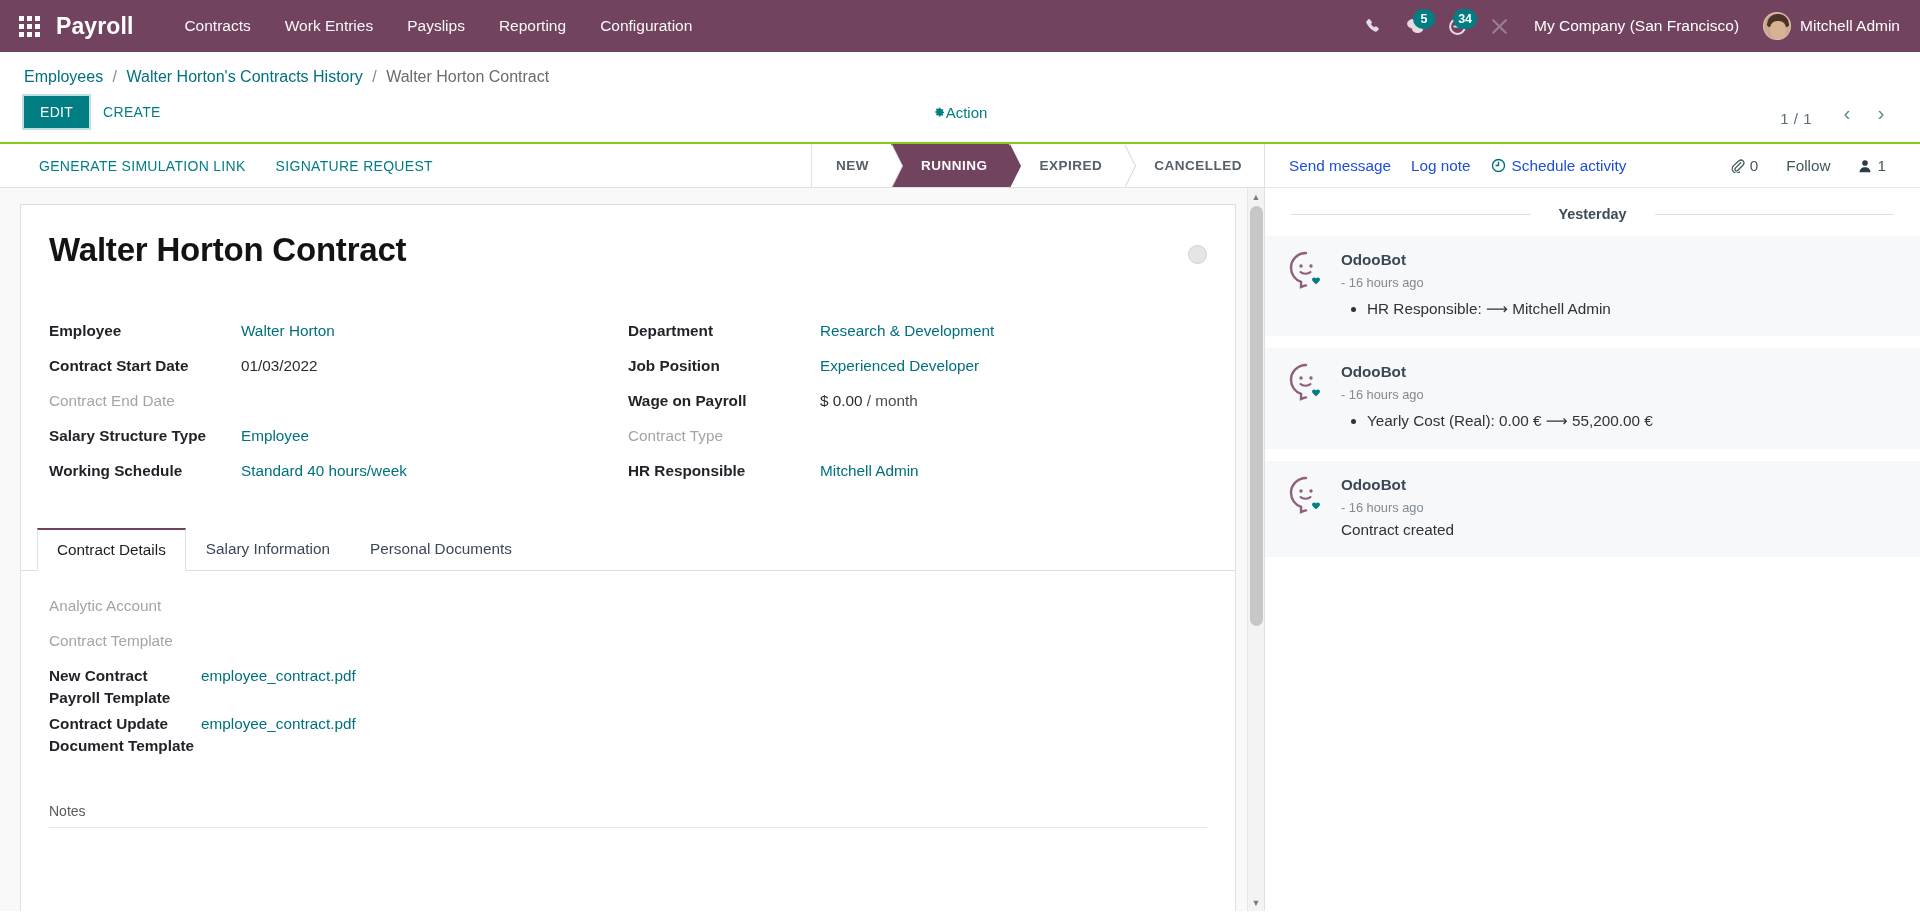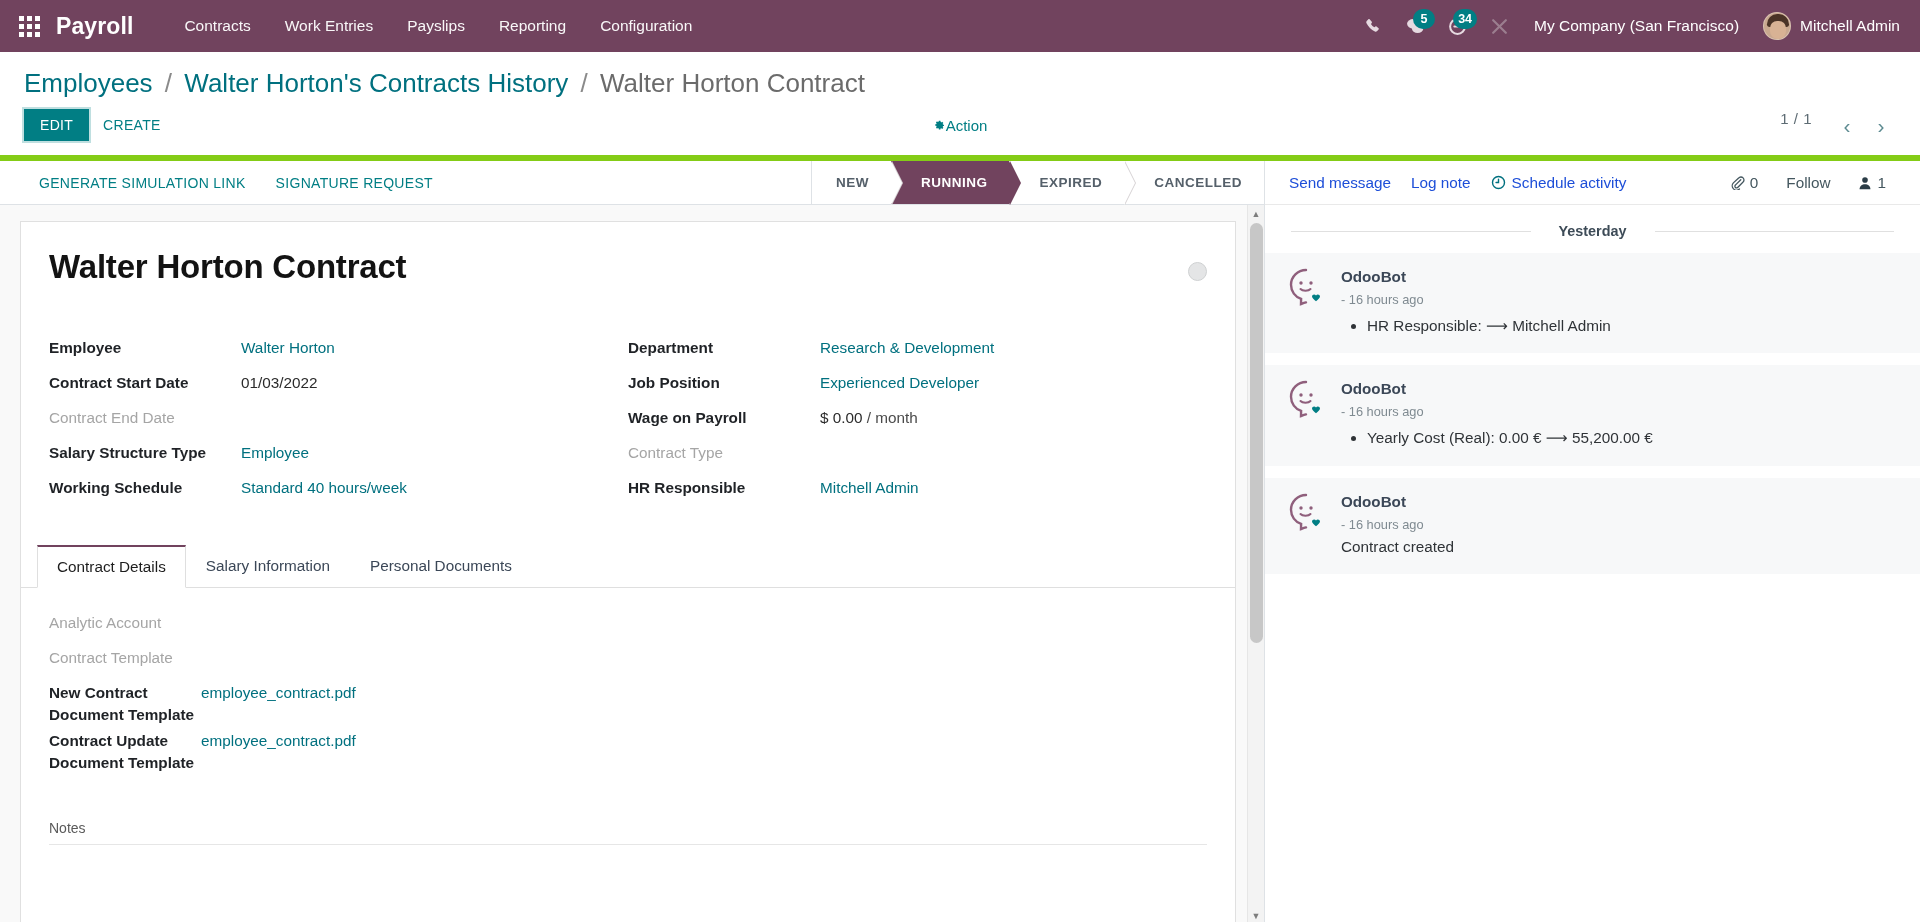--- a/index.html
+++ b/index.html
@@ -71,21 +71,21 @@
     background: #c9a88f; overflow: hidden; position: relative;
     border: 1px solid rgba(255,255,255,.3);
   }
   .avatar-nav .hair { position:absolute; left:3px; top:1px; width:22px; height:13px; background:#4a3326; border-radius:11px 11px 3px 3px; }
   .avatar-nav .face { position:absolute; left:6px; top:8px; width:16px; height:18px; background:#d8b294; border-radius:8px 8px 9px 9px; }
   .user-name { color: #fff; font-size: 15.5px; white-space: nowrap; }
 
   
   .breadcrumb-bar {
     padding: 16px 24px 6px 24px;
-    font-size: 26px;
+    font-size: 16px;
   }
   .bc-link { color: #00707f; cursor: pointer; }
   .bc-sep { color: #8a8a8a; margin: 0 5px; }
   .bc-current { color: #6b6b6b; }
 
   
   .control-panel {
     display: flex; align-items: center;
     padding: 4px 24px 14px 24px;
     position: relative; min-height: 42px;
@@ -102,31 +102,31 @@
     background: transparent; color: #017e84;
     border: none; font-size: 14px;
     padding: 7px 14px; cursor: pointer; letter-spacing: .3px;
   }
   .action-wrap {
     position: absolute; left: 50%; transform: translateX(-50%);
     display: flex; align-items: center; gap: 0;
     color: #017e84; font-size: 15px; cursor: pointer;
   }
   .pager {
-    margin-left: auto; display: flex; align-items: flex-start; gap: 4px;
+    margin-left: auto; display: flex; align-items: flex-end; gap: 4px;
     color: #5e6c74; font-size: 15px;
   }
   .pager-value { padding-right: 16px; letter-spacing: .5px; }
   .pager-btn {
     width: 30px; height: 30px; display:flex; align-items:center; justify-content:center;
     color: #5b8a90; cursor: pointer; font-size: 21px; line-height: 1;
   }
 
   
-  .main { display: flex; height: 769px; border-top: 6px solid #84cc16; }
+  .main { display: flex; height: 769px; border-top: 2px solid #84cc16; }
   .form-pane {
     width: 1265px; position: relative;
     border-right: 1px solid #dee2e6;
     background: #ffffff;
     display: flex; flex-direction: column;
   }
 
   
   .statusbar {
     display: flex; align-items: stretch;
@@ -474,21 +474,21 @@
             <div class="field-row">
               <div class="field-label muted">Analytic Account</div>
               <div class="field-value"></div>
             </div>
             <div class="field-row">
               <div class="field-label muted">Contract Template</div>
               <div class="field-value"></div>
             </div>
             <div class="field-row two-line">
               <div class="field-label" style="white-space:pre-line">New Contract
-Document Template</div>
+Payroll Template</div>
               <div class="field-value link">employee_contract.pdf</div>
             </div>
             <div class="field-row two-line">
               <div class="field-label" style="white-space:pre-line">Contract Update
 Document Template</div>
               <div class="field-value link">employee_contract.pdf</div>
             </div>
             <div class="notes-label">Notes</div>
             <div class="notes-line"></div>
           </div>

